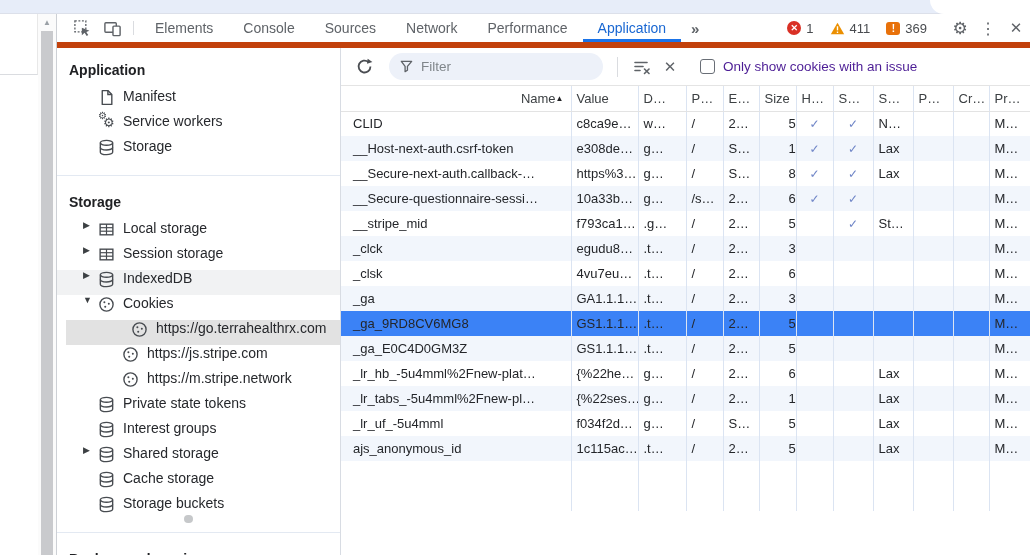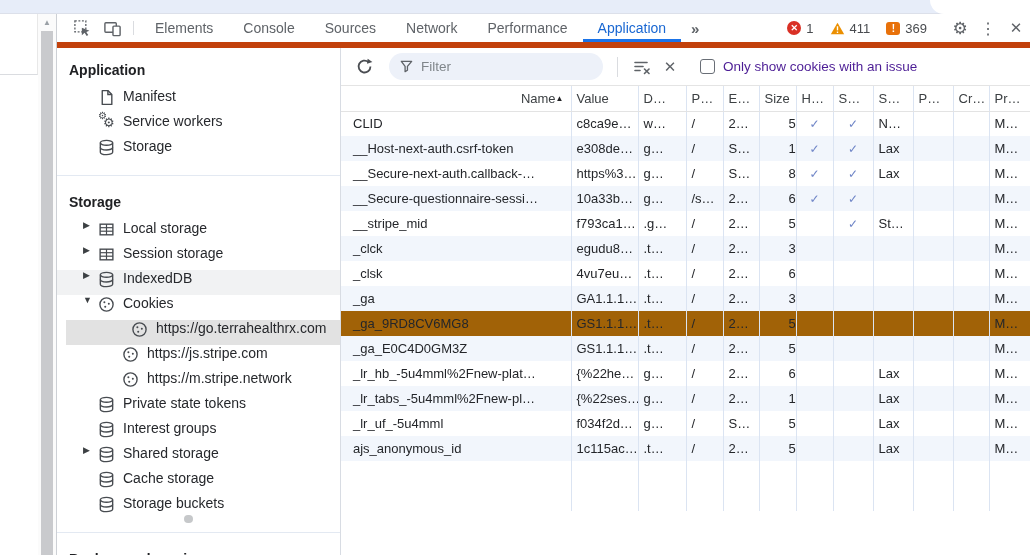--- a/index.html
+++ b/index.html
@@ -68,21 +68,21 @@
 
   
   .grid { flex:1; overflow:hidden; }
   table { border-collapse:collapse; table-layout:fixed; width:690px; font-size:13px; }
   th, td { height:25px; padding:0 5px; text-align:left; font-weight:normal; white-space:nowrap; overflow:hidden; border-left:1px solid #dbe4f2; }
   th:first-child, td:first-child { border-left:none; padding-left:12px; }
   thead th { color:#3c4043; border-bottom:1px solid #e3e3e3; }
   th.sorted .th-flex { display:flex; align-items:center; justify-content:flex-end; }
   .sort { font-size:8px; color:#202124; margin-right:2px; }
   tbody tr:nth-child(even):not(.hl):not(.filler) { background:#f2f6fc; }
-  tbody tr.hl { background:#a16207; }
+  tbody tr.hl { background:#3b82f6; }
   td.num { text-align:right; padding-right:8px;padding-left:29px; }
   td.check { text-align:center; color:#7086c7; font-size:12px; }
   tbody td { color:#24262a; }
 </style>
 </head>
 <body>
 
 <div class="page-strip">
   <div class="page-strip-card"></div>
 </div>

